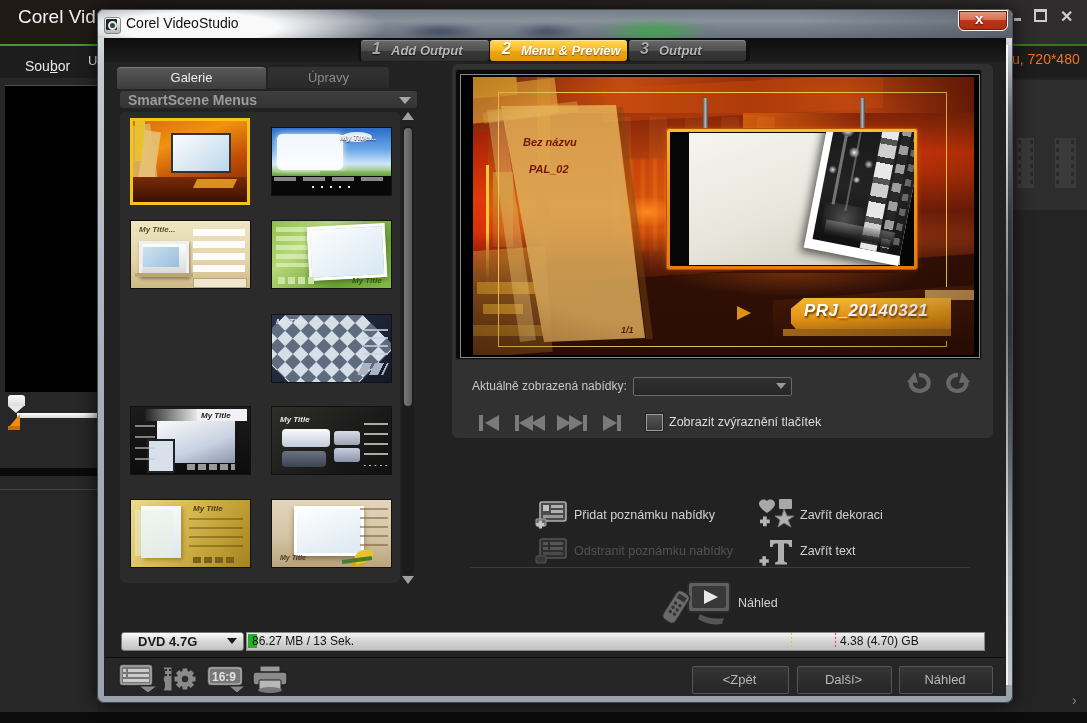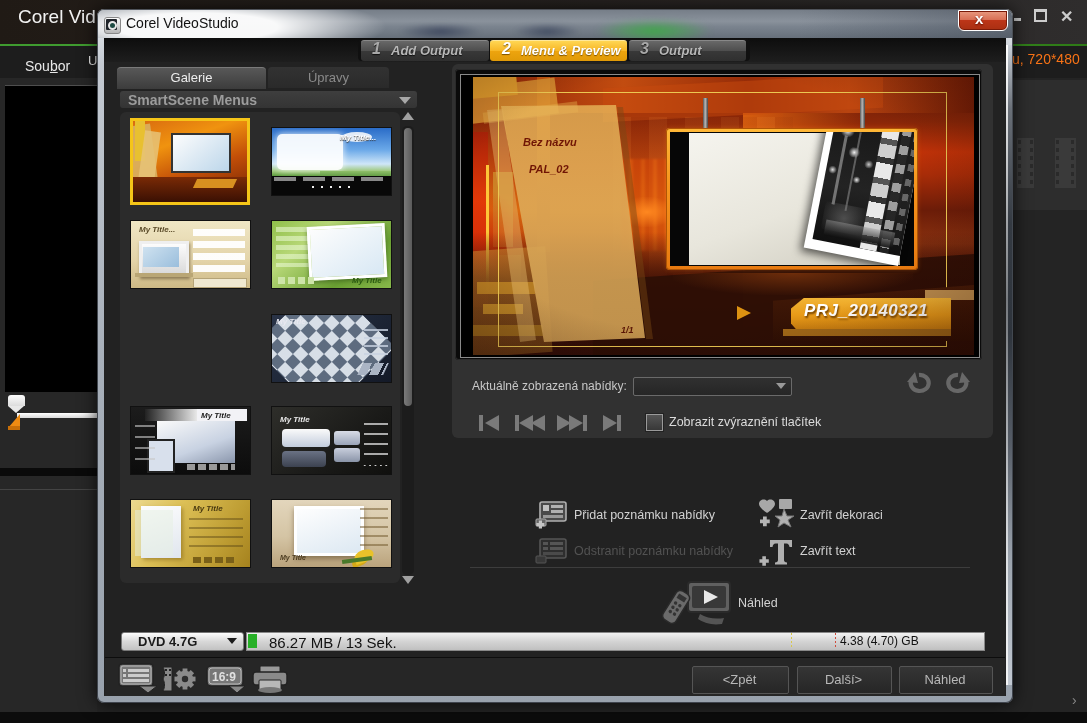--- a/index.html
+++ b/index.html
@@ -344,21 +344,21 @@
         <circle cx="16" cy="36" r="1.7" fill="#333"></circle>
     </g>
   </svg>
   <div class="abs" style="left:738px;top:596px;font-size:12.5px;color:#d2d2d2;">Náhled</div>
 
   <div class="abs" style="left:121px;top:632px;width:121px;height:17px;background:linear-gradient(#fdfdfd,#d8d8d8 50%,#c2c2c2);border:1px solid #777;border-radius:3px;"></div>
   <div class="abs" style="left:138px;top:634px;font-size:13px;font-weight:bold;color:#1a1a1a;">DVD 4.7G</div>
   <div class="abs" style="left:227px;top:638px;width:0;height:0;border-left:5px solid transparent;border-right:5px solid transparent;border-top:6px solid #1a1a1a;"></div>
   <div class="abs" style="left:246px;top:632px;width:737px;height:17px;background:linear-gradient(#f2f2f2,#d4d4d4 50%,#c0c0c0);border:1px solid #888;"></div>
   <div class="abs" style="left:248px;top:634px;width:9px;height:14px;background:#27b027;"></div>
-  <div class="abs" style="left:269px;top:634px;font-size:15px;color:#111;">86.27 MB / 13 Sek.</div>
+  <div class="abs" style="left:252px;top:634px;font-size:12px;color:#111;">86.27 MB / 13 Sek.</div>
   <div class="abs" style="left:791px;top:633px;width:1px;height:15px;background:repeating-linear-gradient(#d8c84a 0 2px,transparent 2px 4px);"></div>
   <div class="abs" style="left:835px;top:633px;width:1px;height:15px;background:repeating-linear-gradient(#d04a3a 0 2px,transparent 2px 4px);"></div>
   <div class="abs" style="left:840px;top:634px;font-size:12px;color:#111;">4.38 (4.70) GB</div>
   <div class="abs" style="left:105px;top:657px;width:900px;height:1px;background:#0d0d0d;"></div>
   <div class="abs" style="left:105px;top:658px;width:900px;height:38px;background:#262626;"></div>
 
   <svg class="abs" style="left:117px;top:662px;" width="44" height="32" viewBox="0 0 44 32">
     <rect x="2" y="2" width="34" height="22" rx="3" fill="#777" stroke="#222" stroke-width="1.5"></rect>
     <rect x="4" y="4" width="30" height="18" rx="2" fill="none" stroke="#bbb"></rect>
     <rect x="6" y="7" width="3" height="3" fill="#ccc"></rect>

